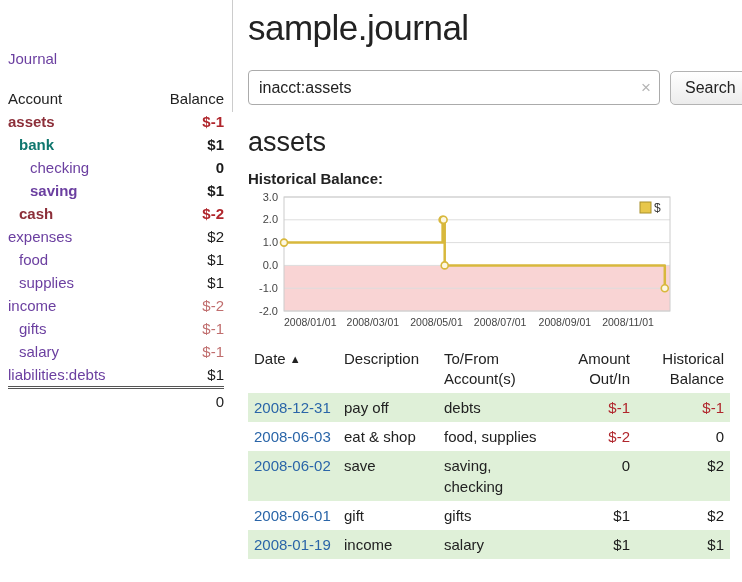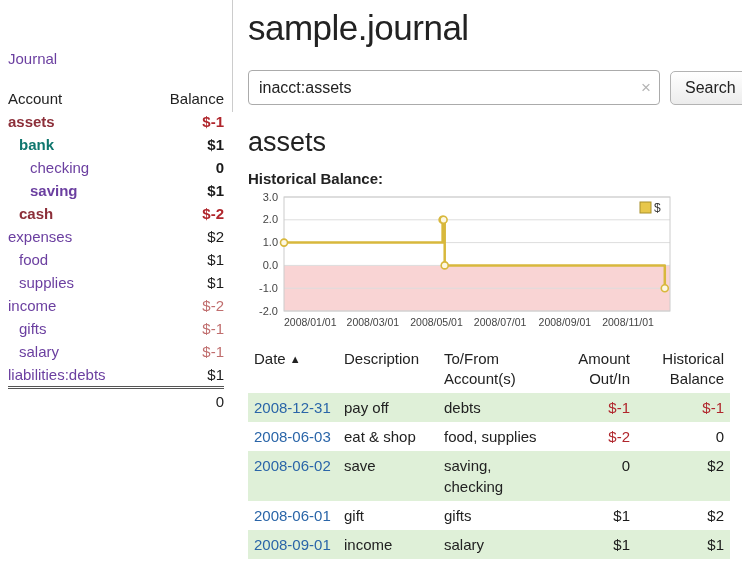--- a/index.html
+++ b/index.html
@@ -219,21 +219,21 @@
             <td class="r" style="color: rgb(26, 26, 26);">$2</td>
           </tr>
           <tr>
             <td><span class="date-link" style="color: rgb(42, 101, 168);">2008-06-01</span></td>
             <td>gift</td>
             <td>gifts</td>
             <td class="r" style="color: rgb(26, 26, 26);">$1</td>
             <td class="r" style="color: rgb(26, 26, 26);">$2</td>
           </tr>
           <tr>
-            <td><span class="date-link" style="color: rgb(42, 101, 168);">2008-09-01</span></td>
+            <td><span class="date-link" style="color: rgb(42, 101, 168);">2008-01-19</span></td>
             <td>income</td>
             <td>salary</td>
             <td class="r" style="color: rgb(26, 26, 26);">$1</td>
             <td class="r" style="color: rgb(26, 26, 26);">$1</td>
           </tr>
         </tbody>
     </table>
   </main>
 
 </div>

